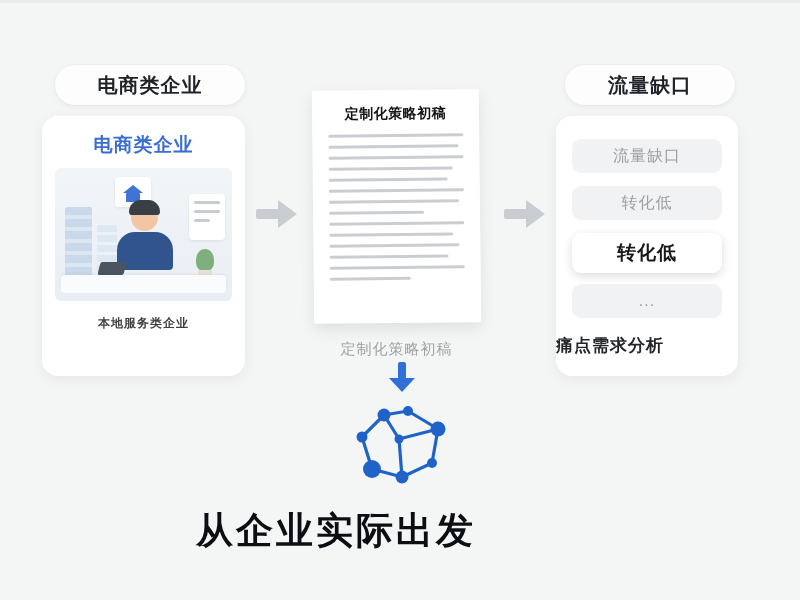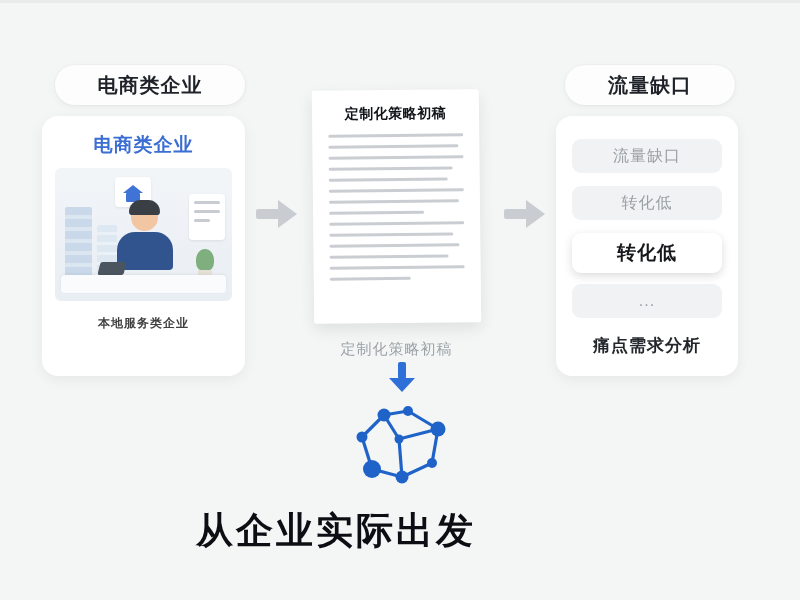--- a/index.html
+++ b/index.html
@@ -154,21 +154,21 @@
     background:#f1f2f3; color:#9aa0a4; font-size:16px; letter-spacing:1px;
     display:flex; align-items:center; justify-content:center;
   }
   .chip.selected{
     height:40px; background:#ffffff; color:#16181b;
     font-size:19px; font-weight:700;
     box-shadow:0 3px 10px rgba(0,0,0,.14);
     margin-bottom:11px;
   }
   .card-right .card-caption{
-    margin-top:16px; text-align:center;
+    margin-top:16px; 
     font-size:17px; font-weight:600; color:#23262b; letter-spacing:1px;
   }
 
   
   .footer-title{
     position:absolute; left:0; top:503px; width:672px; text-align:center;
     font-size:37px; font-weight:800; color:#0b0e12; letter-spacing:3px;
   }
 </style>
 </head>

